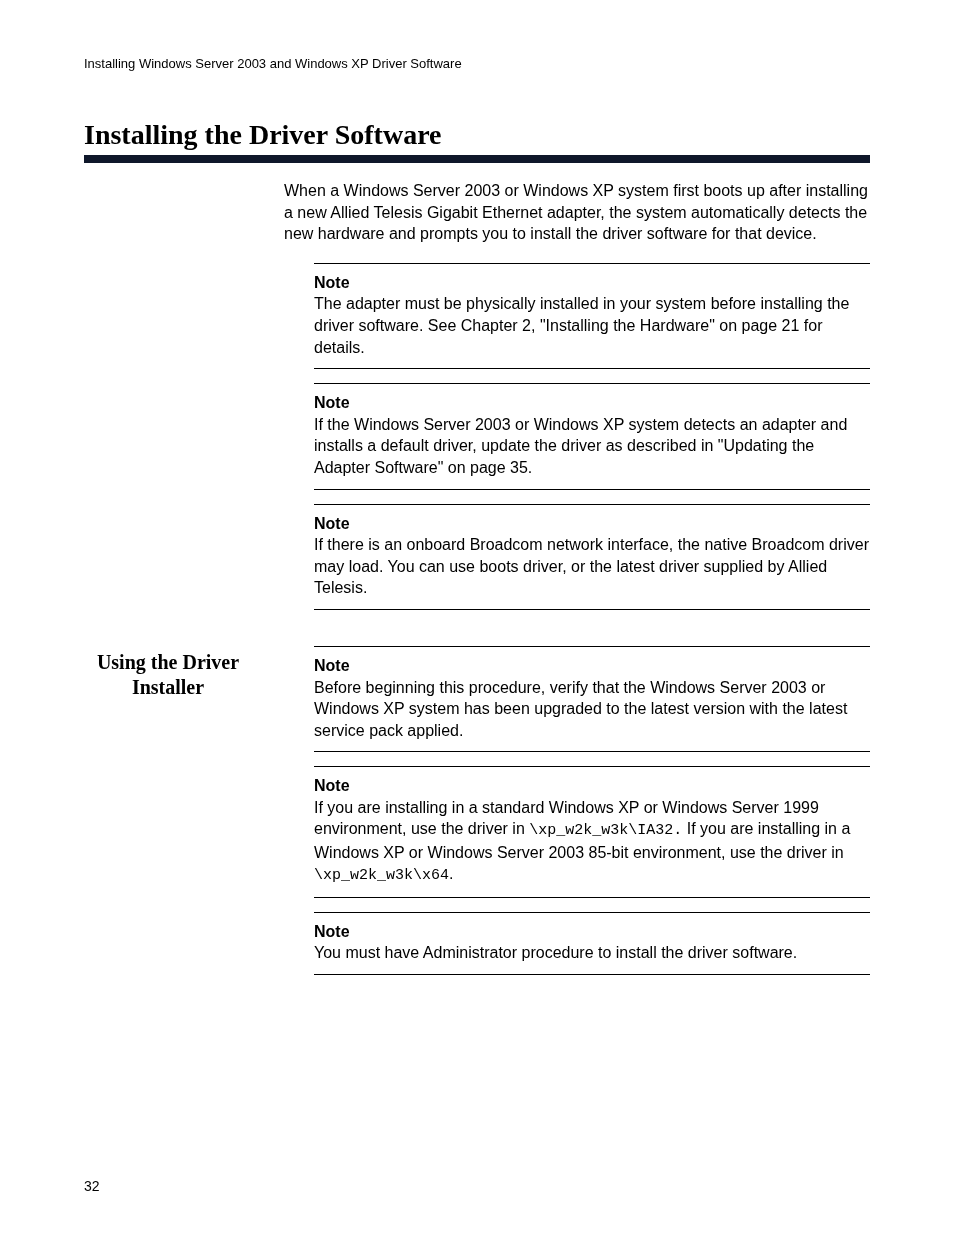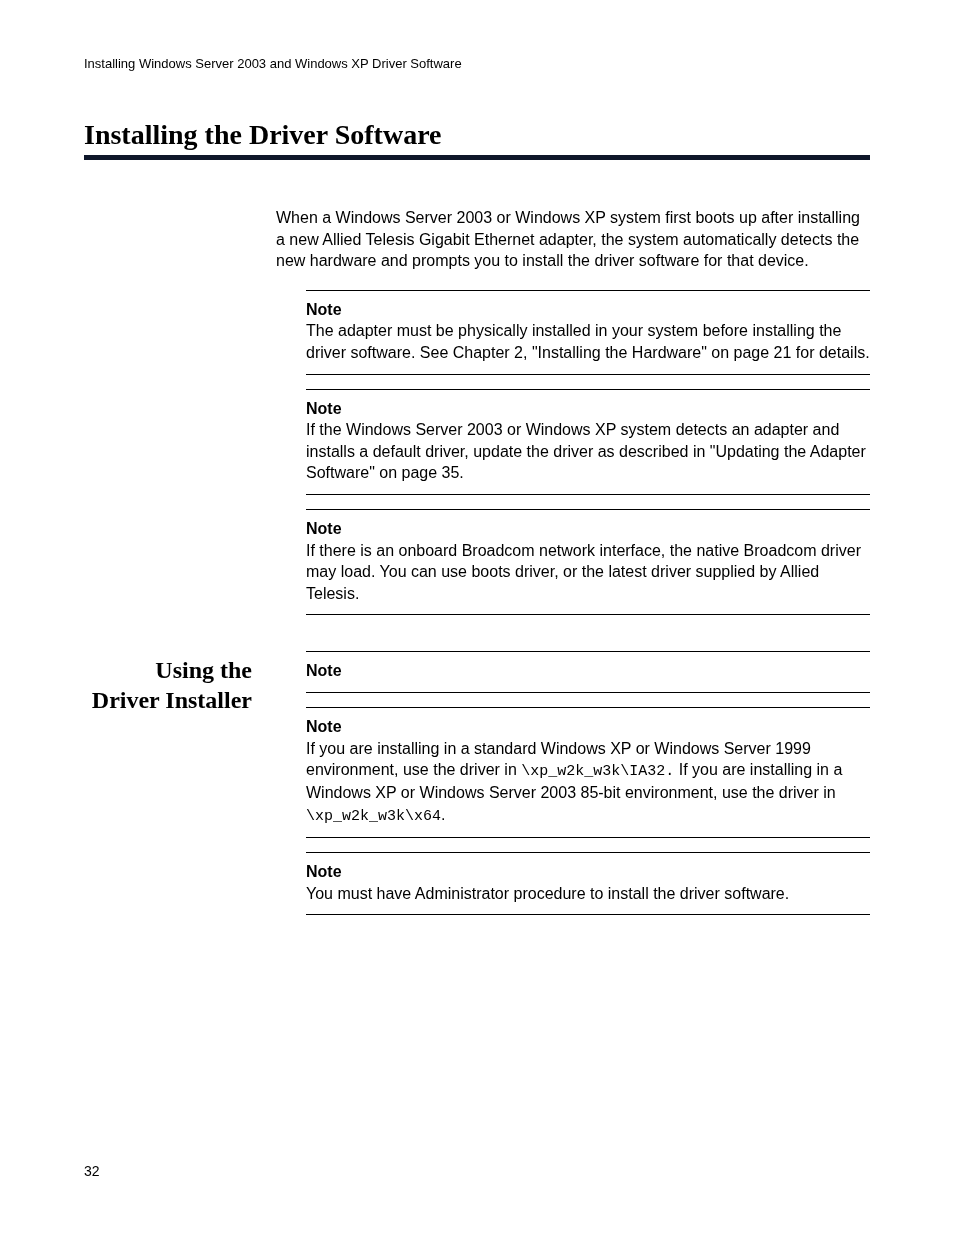--- a/index.html
+++ b/index.html
@@ -19,40 +19,40 @@
   .running-header {
     font-size: 13px;
     font-family: Arial, Helvetica, sans-serif;
     margin-bottom: 48px;
   }
   .section-title {
     font-family: "Times New Roman", Times, serif;
     font-weight: bold;
     font-size: 28px;
     padding-bottom: 4px;
-    border-bottom: 5px solid #0f172a;
-    margin-bottom: 47px;
+    border-bottom: 8px solid #0f172a;
+    margin-bottom: 17px;
   }
   .columns {
     display: flex;
     flex-direction: row;
-    gap: 24px;
+    gap: 32px;
   }
   .left-col {
     flex: 0 0 168px;
   }
   .right-col {
     flex: 1 1 auto;
     max-width: 600px;
   }
   .subhead {
     font-family: "Times New Roman", Times, serif;
     font-weight: bold;
-    font-size: 24px;
-    text-align: right;
+    font-size: 20px;
+    text-align: center;
     line-height: 1.25;
     margin-top: 4px;
   }
   .para {
     font-size: 16px;
     line-height: 1.35;
     margin-bottom: 18px;
   }
   .note-block {
     border-top: 1px solid #000;
@@ -68,21 +68,21 @@
   }
   .mono {
     font-family: "Courier New", Courier, monospace;
     font-size: 15px;
   }
   .ital {
     font-style: italic;
   }
   .page-number {
     position: absolute;
-    bottom: 56px;
+    bottom: 41px;
     left: 84px;
     font-size: 14px;
   }
   .block {
     margin-bottom: 22px;
   }
 </style>
 </head>
 <body>
 
@@ -115,20 +115,21 @@
   </div>
 
   <div class="columns block">
     <div class="left-col">
       <div class="subhead">Using the Driver Installer</div>
     </div>
     <div class="right-col">
 
       <div class="note-block">
         <div class="note-label">Note</div>
+        <div>Before beginning this procedure, verify that the Windows Server 2003 or Windows XP system has been upgraded to the latest version with the latest service pack applied.</div>
       </div>
 
       <div class="note-block">
         <div class="note-label">Note</div>
         <div>
           <span>If you are installing in a standard Windows XP or Windows Server 1999 environment, use the driver in </span><span class="mono">\xp_w2k_w3k\IA32.</span><span> If you are installing in a Windows XP or Windows Server 2003 85-bit environment, use the driver in </span><span class="mono">\xp_w2k_w3k\x64</span><span>.</span>
         </div>
       </div>
 
 

